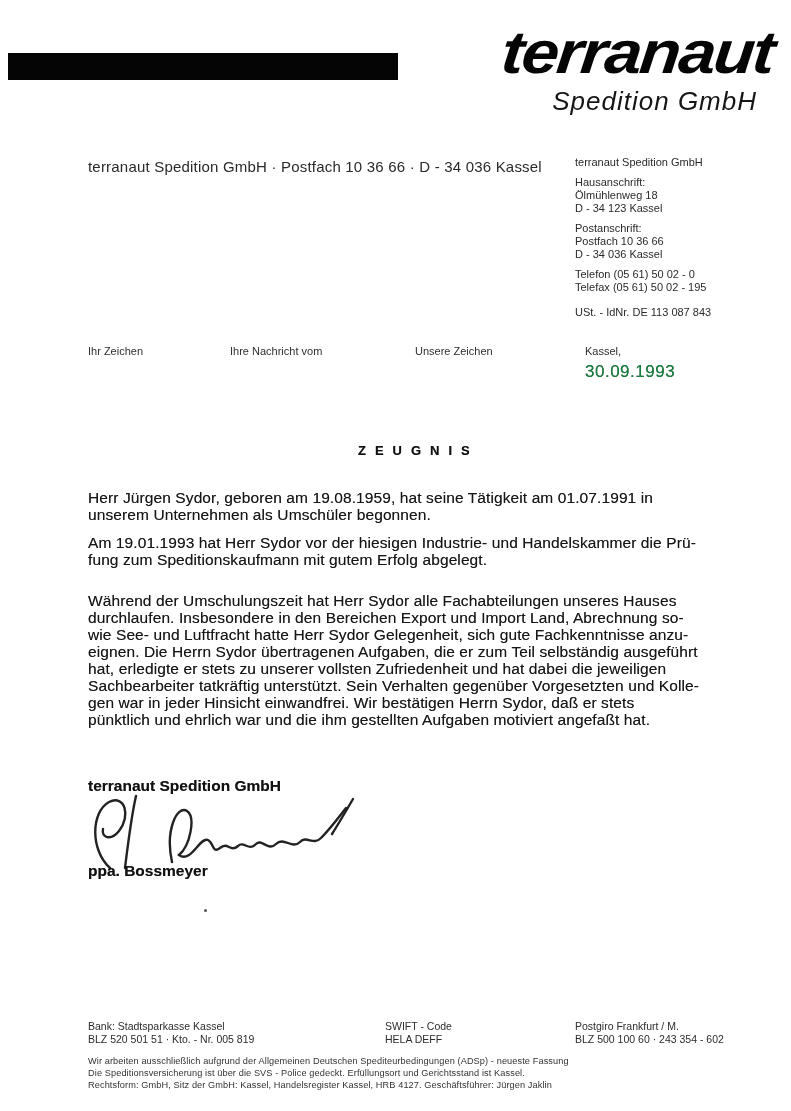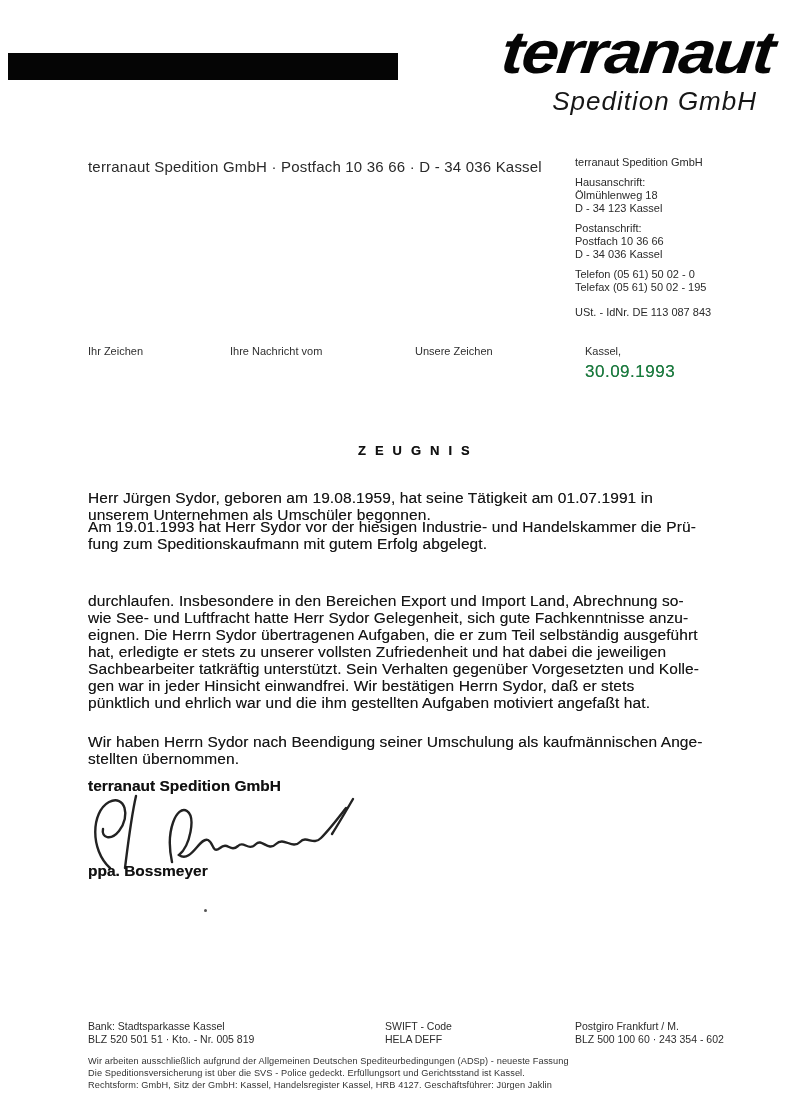--- a/index.html
+++ b/index.html
@@ -39,21 +39,21 @@
   .date{left:585px;top:362px;font-size:17px;letter-spacing:.5px;color:#15803d;
         text-shadow:0 0 .6px rgba(0,0,0,.55);}
 
   
   .title{left:358px;top:443px;font-size:13px;font-weight:bold;letter-spacing:9px;
          color:#111;text-shadow:0 0 .5px rgba(0,0,0,.6);}
 
   
   .body-host{left:88px;top:0;width:660px;height:781px;}
   .para{position:absolute;left:0;width:660px;}
-  .p1{top:489px;} .p2{top:518px;} .p3{top:592px;} .p4{top:733px;}
+  .p1{top:489px;} .p2{top:534px;} .p3{top:592px;} .p4{top:733px;}
   .bodyline{
     font-size:15.5px;line-height:17px;color:#161616;white-space:nowrap;
     text-shadow:0 0 .6px rgba(0,0,0,.5);letter-spacing:.1px;
   }
   .company-line{left:88px;top:777px;font-size:15.5px;font-weight:bold;color:#111;
                 text-shadow:0 0 .5px rgba(0,0,0,.5);}
   .signer{left:88px;top:847px;font-size:15.5px;font-weight:bold;color:#111;
           text-shadow:0 0 .5px rgba(0,0,0,.5);margin-top:15px;}
   .sig-svg{left:80px;top:788px;}
 
@@ -108,31 +108,28 @@
   <div class="abs body-host">
       <div class="para p1">
         <div class="bodyline">Herr Jürgen Sydor, geboren am 19.08.1959, hat seine Tätigkeit am 01.07.1991 in</div>
         <div class="bodyline">unserem Unternehmen als Umschüler begonnen.</div>
       </div>
       <div class="para p2">
         <div class="bodyline">Am 19.01.1993 hat Herr Sydor vor der hiesigen Industrie- und Handelskammer die Prü-</div>
         <div class="bodyline">fung zum Speditionskaufmann mit gutem Erfolg abgelegt.</div>
       </div>
       <div class="para p3">
+        <div class="bodyline">Während der Umschulungszeit hat Herr Sydor alle Fachabteilungen unseres Hauses</div>
         <div class="bodyline">durchlaufen. Insbesondere in den Bereichen Export und Import Land, Abrechnung so-</div>
         <div class="bodyline">wie See- und Luftfracht hatte Herr Sydor Gelegenheit, sich gute Fachkenntnisse anzu-</div>
         <div class="bodyline">eignen. Die Herrn Sydor übertragenen Aufgaben, die er zum Teil selbständig ausgeführt</div>
         <div class="bodyline">hat, erledigte er stets zu unserer vollsten Zufriedenheit und hat dabei die jeweiligen</div>
         <div class="bodyline">Sachbearbeiter tatkräftig unterstützt. Sein Verhalten gegenüber Vorgesetzten und Kolle-</div>
         <div class="bodyline">gen war in jeder Hinsicht einwandfrei. Wir bestätigen Herrn Sydor, daß er stets</div>
         <div class="bodyline">pünktlich und ehrlich war und die ihm gestellten Aufgaben motiviert angefaßt hat.</div>
-      </div>
-      <div class="para p4">
-        <div class="bodyline">Wir haben Herrn Sydor nach Beendigung seiner Umschulung als kaufmännischen Ange-</div>
-        <div class="bodyline">stellten übernommen.</div>
       </div>
     </div>
 
   <div class="abs company-line">terranaut Spedition GmbH</div>
 
   <svg class="abs sig-svg" width="320" height="90" viewBox="0 0 320 90" fill="none">
     <g stroke="#222" stroke-width="2.4" stroke-linecap="round" fill="none">
       <path d="M30,80 C10,62 11,24 29,14 C45,6 51,28 39,43 C31,53 21,50 23,41"></path>
       <path d="M56,8 C51,30 48,56 45,80"></path>
       <path d="M92,74 C85,42 97,17 107,23 C116,29 110,58 99,67 C111,76 120,48 128,52 C134,55 132,66 140,60 C148,53 150,65 158,58 C164,52 168,64 176,56 C182,50 188,64 196,56 C204,48 212,62 220,54 C227,47 233,58 241,50 C249,42 256,33 266,20"></path>

